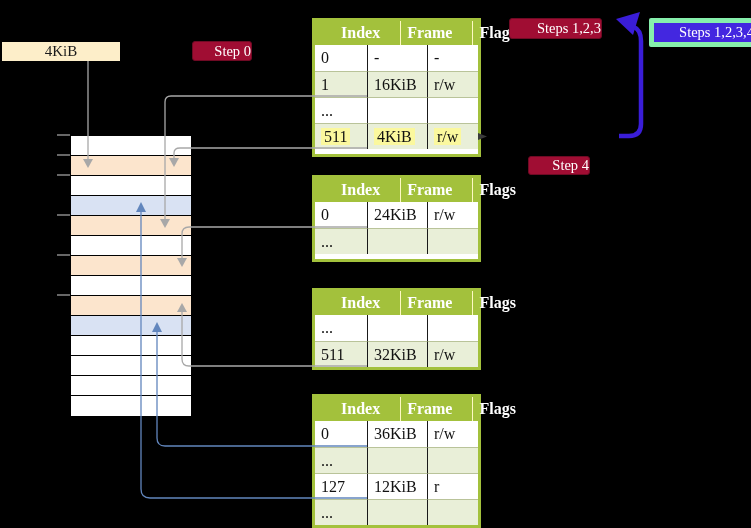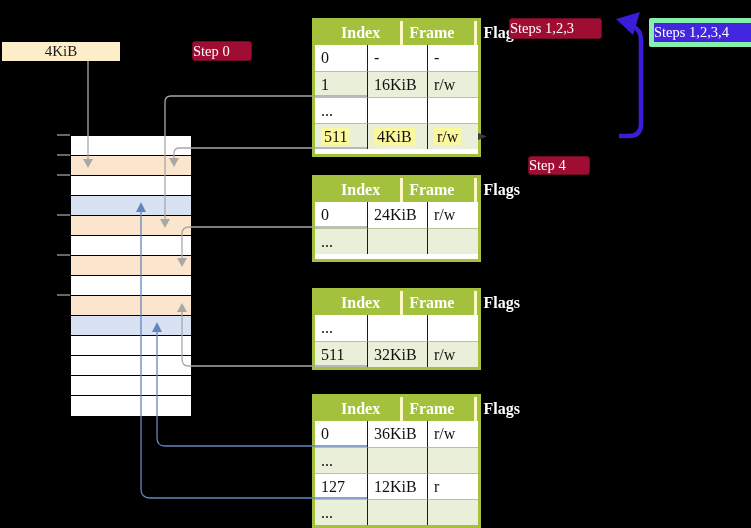--- a/index.html
+++ b/index.html
@@ -7,21 +7,21 @@
     position:relative; width:751px; height:528px; background:#000;
     font-family:"Liberation Serif","DejaVu Serif",serif; overflow:hidden;
   }
   
   .labelbox {
     position:absolute; left:2px; top:42px; width:118px; height:19px;
     background:var(--cream); color:#1a1a1a; font-size:15px;
     text-align:center; line-height:19px;
   }
   .badge {
-    position:absolute; color:#fff; font-size:14.5px; text-align:left;
+    position:absolute; color:#fff; font-size:14.5px; text-align:right;
     border-radius:3px; z-index:20; line-height:18px; white-space:nowrap;
   }
   .badge.red  { background:var(--badge-red);  border:1px solid #6f0a24; }
   .badge.blue { background:var(--badge-blue); border:5px solid #86efac; border-radius:2px; }
   #badge-step0     { left:192px; top:41px;  width:58px;  height:18px; }
   #badge-steps123  { left:509px; top:18px;  width:91px;  height:19px; line-height:19px; }
   #badge-steps1234 { left:649px; top:18px;  width:100px; height:19px; line-height:19px; }
   #badge-step4     { left:528px; top:156px; width:60px;  height:17px; line-height:17px; }
   
   #memcol {
@@ -36,21 +36,21 @@
   .ptable {
     position:absolute; left:312px; width:169px; background:#fff;
     border:3px solid var(--olive); box-sizing:border-box; z-index:6;
     font-size:16px; color:#111;
   }
   .hrow { display:flex; background:var(--olive); height:24px; }
   .hcell {
     color:#fff; font-weight:bold; box-sizing:border-box;
     padding:1px 0 0 6px; line-height:22px; font-size:16px;margin-left:20px;
   }
-  .hcell + .hcell { border-left:3px solid #fef9c3; }
+  .hcell + .hcell { border-left:1px solid #fef9c3; }
   .brow { display:flex; height:26px; background:#fff; }
   .brow.shaded { background:var(--rowgreen); }
   .brow + .brow .bcell { border-top:1px solid #b9c399; }
   .bcell { box-sizing:border-box; padding:2px 0 0 6px; line-height:21px; }
   .bcell + .bcell { border-left:1px solid #1a1a1a; }
   .c1 { width:52px; } .c2 { width:60px; } .c3 { width:51px; }
   .padrow { height:5px; background:#fff; }
   .hl { background:var(--yellow); padding:0 3px; }
   
   #overlay { position:absolute; left:0; top:0; width:751px; height:528px;

